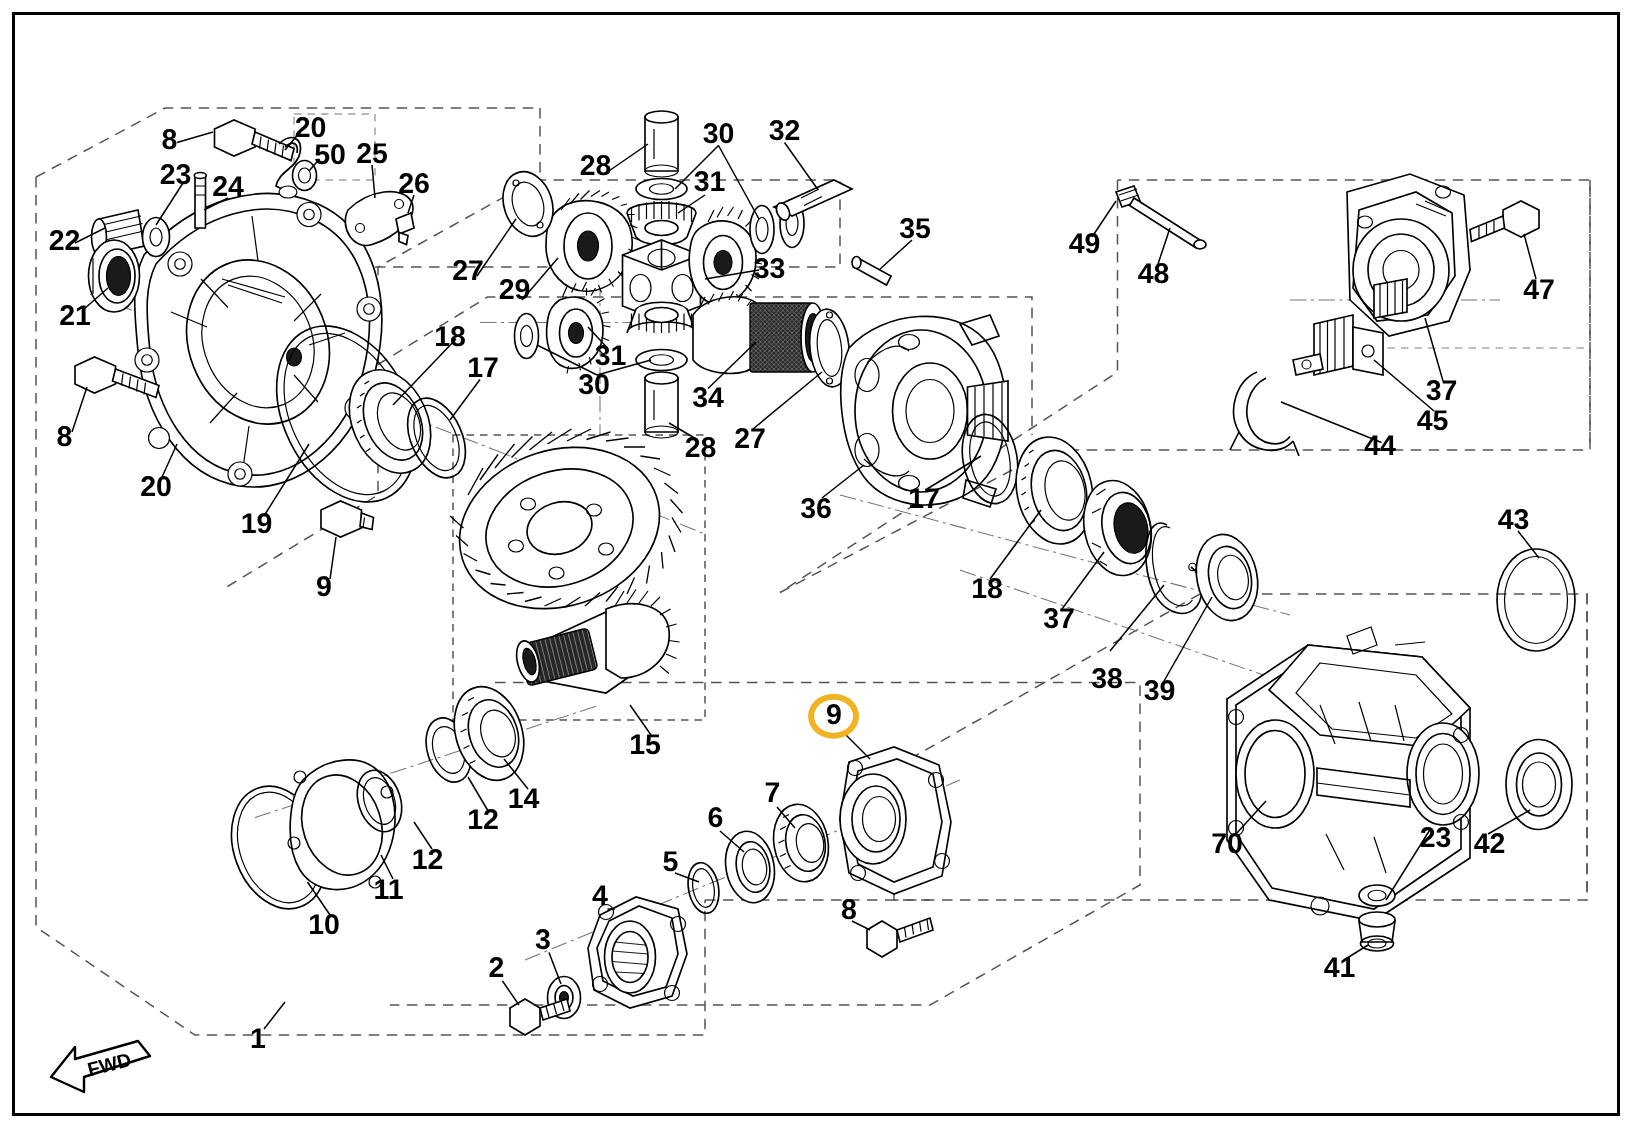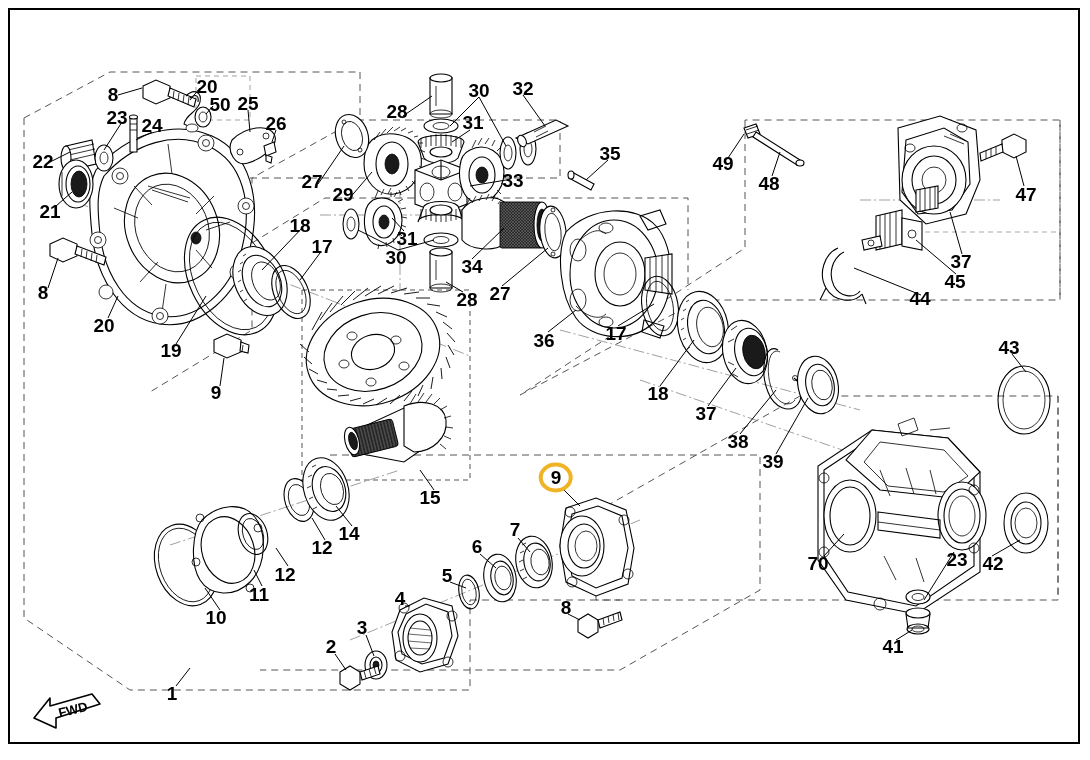--- a/index.html
+++ b/index.html
@@ -800,21 +800,21 @@
     <div class="lbl" style="left:407px;top:238px">31</div>
     <div class="lbl" style="left:396px;top:257px">30</div>
     <div class="lbl" style="left:472px;top:266px">34</div>
     <div class="lbl" style="left:467px;top:299px">28</div>
     <div class="lbl" style="left:500px;top:293px">27</div>
     <div class="lbl" style="left:610px;top:153px">35</div>
     <div class="lbl" style="left:544px;top:340px">36</div>
     <div class="lbl" style="left:616px;top:333px">17</div>
     <div class="lbl" style="left:658px;top:393px">18</div>
     <div class="lbl" style="left:706px;top:413px">37</div>
-    <div class="lbl" style="left:738px;top:441px">38</div>
+    <div class="lbl" style="left:738px;top:453px">38</div>
     <div class="lbl" style="left:773px;top:461px">39</div>
     <div class="lbl" style="left:723px;top:163px">49</div>
     <div class="lbl" style="left:769px;top:183px">48</div>
     <div class="lbl" style="left:920px;top:298px">44</div>
     <div class="lbl" style="left:955px;top:281px">45</div>
     <div class="lbl" style="left:961px;top:261px">37</div>
     <div class="lbl" style="left:1026px;top:194px">47</div>
     <div class="lbl" style="left:1009px;top:347px">43</div>
     <div class="lbl" style="left:818px;top:563px">70</div>
     <div class="lbl" style="left:893px;top:646px">41</div>

